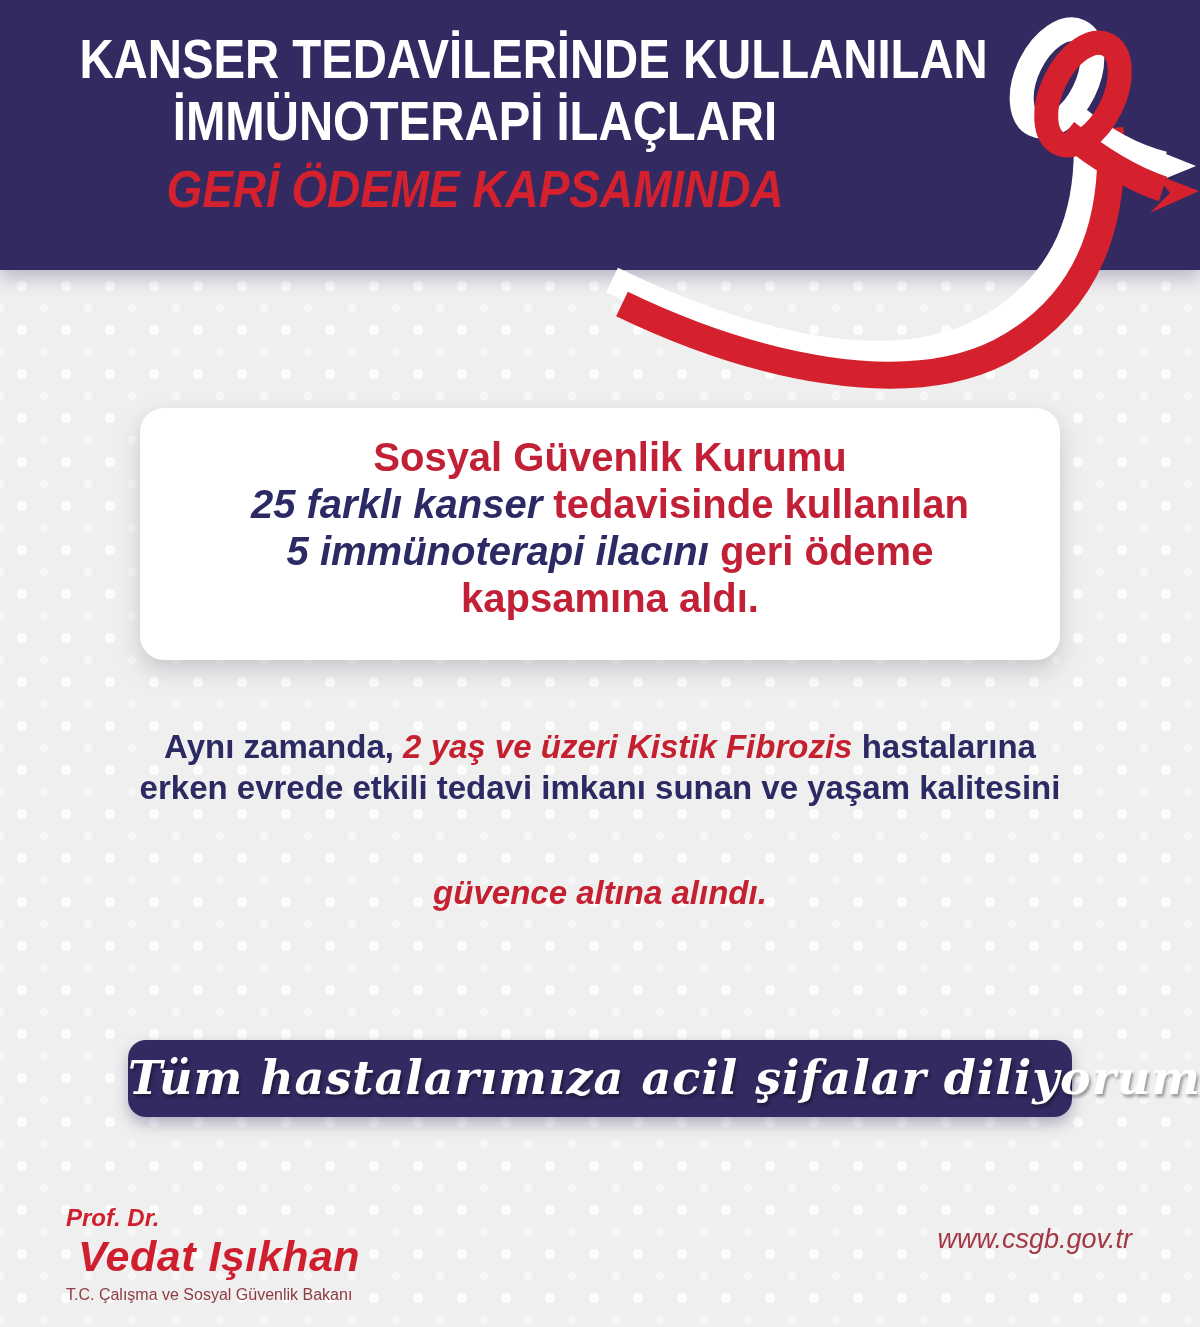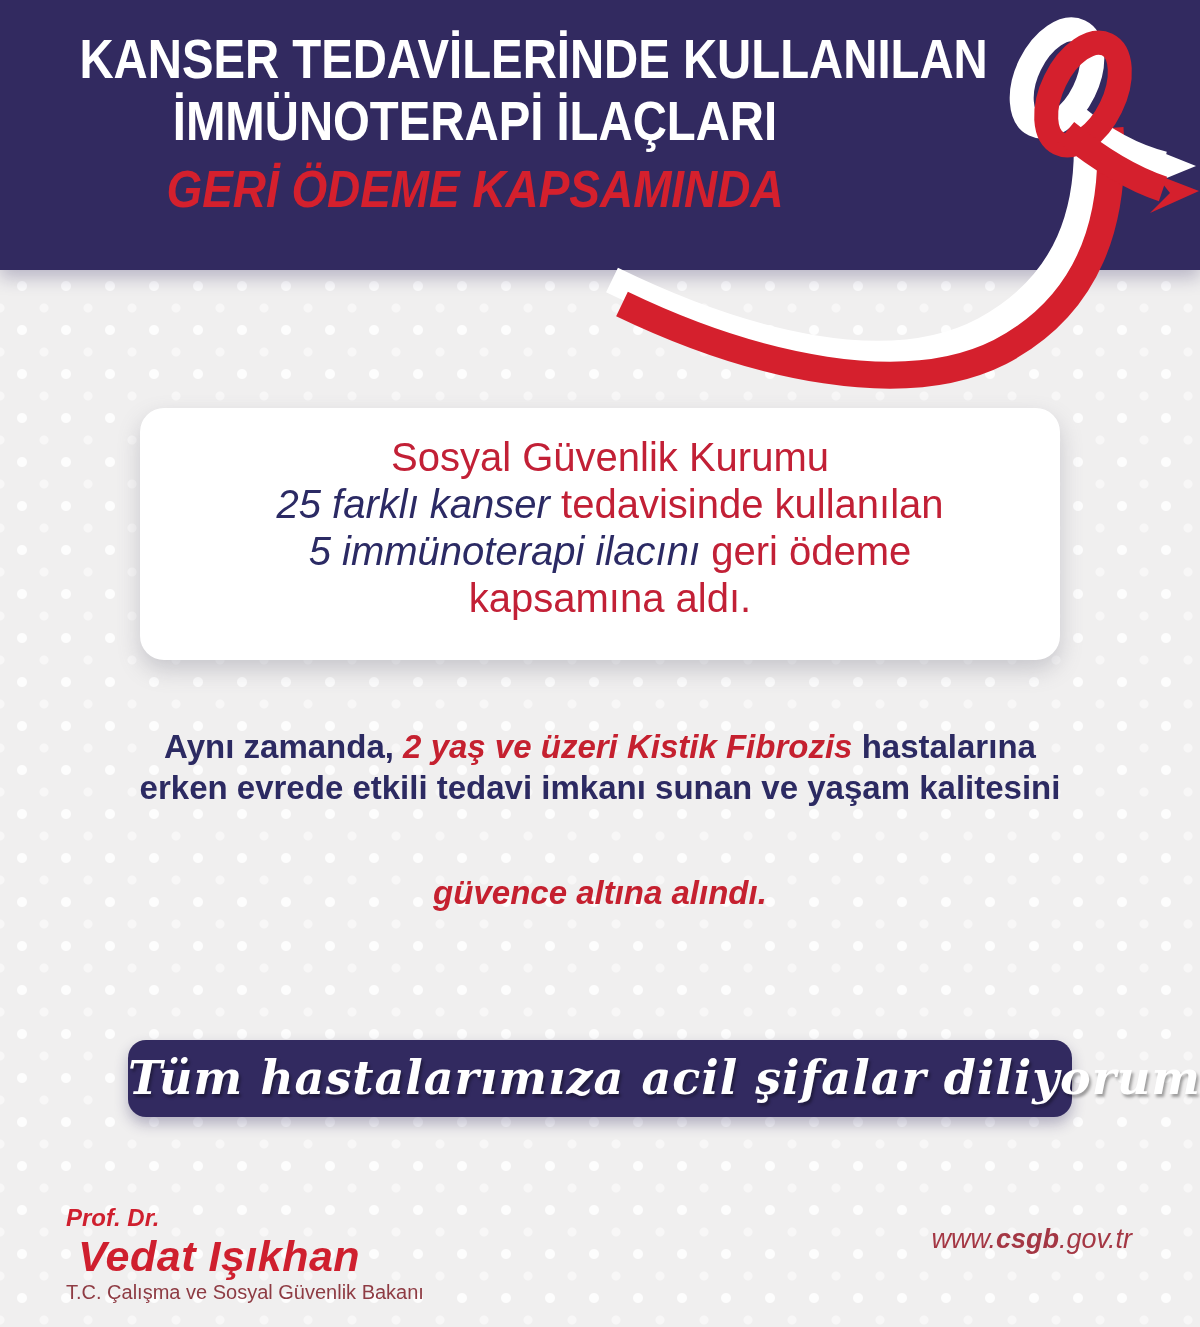--- a/index.html
+++ b/index.html
@@ -67,21 +67,21 @@
     width: 920px; height: 252px;
     background: #ffffff;
     border-radius: 24px;
     box-shadow: 0 10px 22px rgba(110,110,125,0.30);
     text-align: center;
     padding-top: 26px;
     box-sizing: border-box;
   }
   .hero-line {
     font-size: 40px;
-    font-weight: 400;
+    font-weight: 700;
     line-height: 47px;
     color: #c22036;
     white-space: pre-wrap;
     margin-left: 20px;
   }
   .hero-em {
     color: #2b2a64;
     font-style: italic;
   }
 
@@ -141,33 +141,34 @@
   .sig-name {
     margin-top: 0px;
     font-size: 43px;
     font-weight: 800;
     font-style: italic;
     color: #cf1f2e;
     letter-spacing: 0.5px;
     margin-left: 12px;
   }
   .sig-role {
-    font-size: 20px;
+    margin-top: 5px;
+    font-size: 16px;
     font-weight: 500;
     color: #8e3b43;
   }
   .website {
     position: absolute;
     right: 68px; top: 1224px;
     font-size: 27px;
     font-style: italic;
     color: #a43744;
     white-space: nowrap;
   }
-  .website .bold { font-weight: 700; }
+  .website .bold { font-weight: 400; }
 </style>
 </head>
 <body>
 
 <div class="poster">
 
   <header class="banner">
     <div class="banner-text">
       <div class="banner-title-line">KANSER TEDAVİLERİNDE KULLANILAN</div>
       <div class="banner-title-line">İMMÜNOTERAPİ İLAÇLARI</div>

